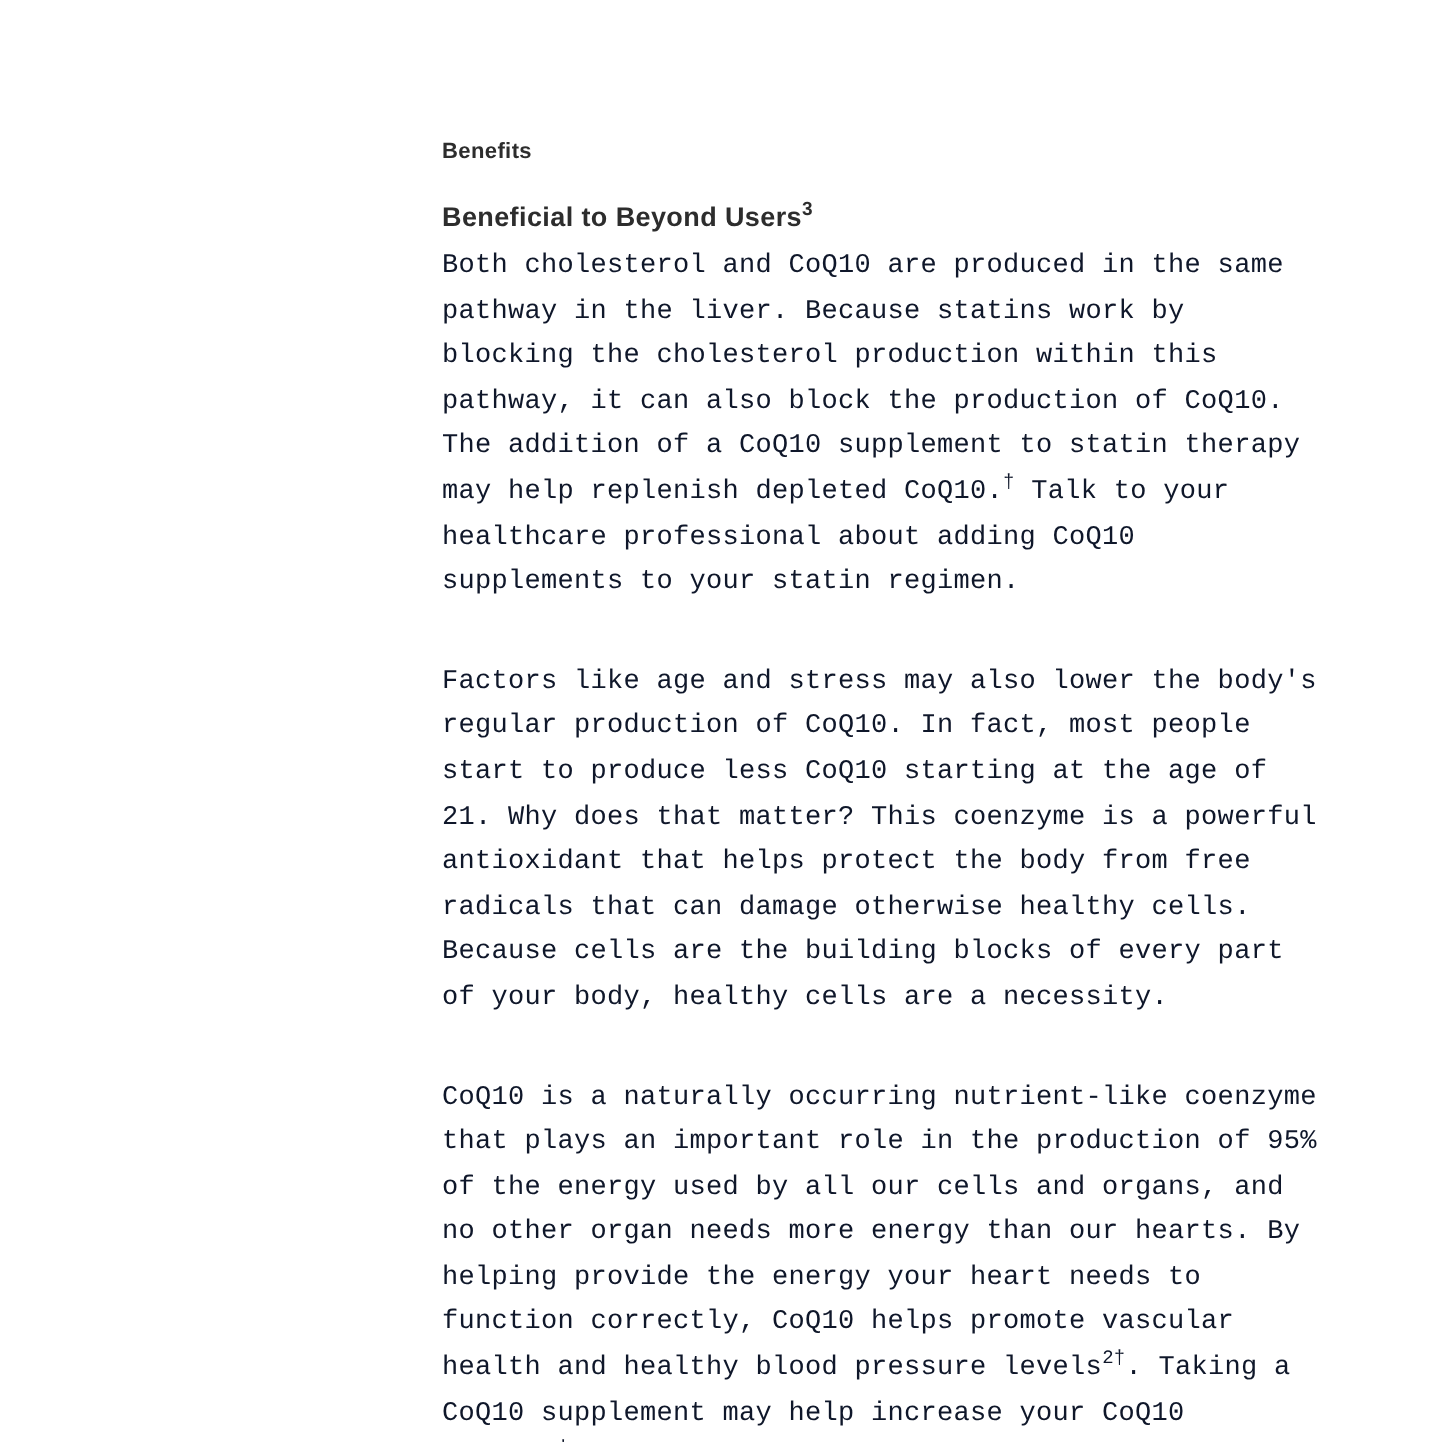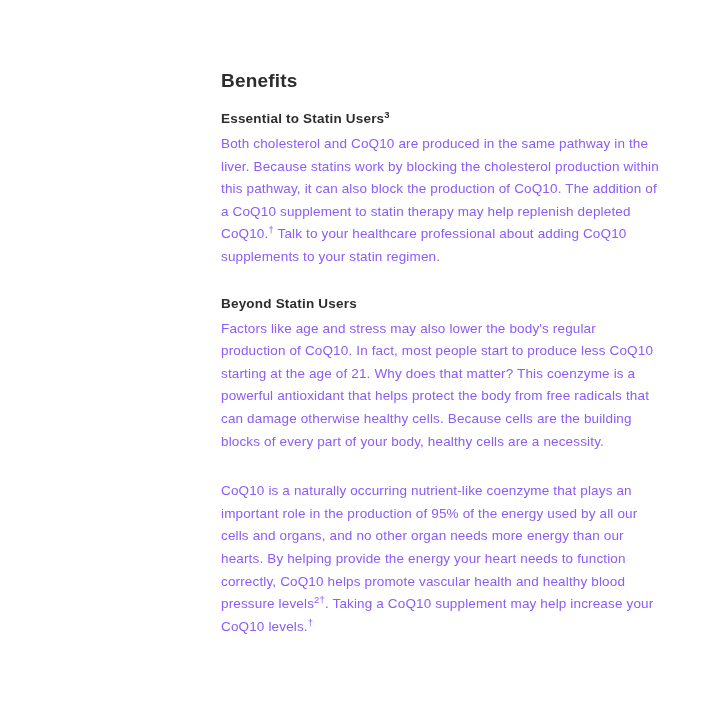--- a/index.html
+++ b/index.html
@@ -17,21 +17,21 @@
   .page {
     box-sizing: border-box;
     padding: 70px 0 0 221px;
     width: 721px;
   }
   .content {
     width: 440px;
   }
   .page-title {
     margin: 0 0 19px 0;
-    font-size: 19px;
+    font-size: 11px;
     font-weight: 700;
     letter-spacing: 0.2px;
     color: #2d2d2d;
   }
   .section {
     margin: 0 0 27px 0;
   }
   .section-heading {
     margin: 0 0 7px 0;
     font-size: 13.5px;
@@ -41,43 +41,43 @@
   }
   .section-heading sup {
     font-size: 9.5px;
     line-height: 0;
   }
   .section-paragraph {
     margin: 0;
     font-size: 13.5px;
     line-height: 22.6px;
     letter-spacing: 0.15px;
-    color: #8b5cf6;
+    color: #0f172a;
+    font-family: Liberation Mono, monospace;
   }
   .section-paragraph sup {
     font-size: 9.5px;
     line-height: 0;
     vertical-align: super;
   }
 </style>
 </head>
 <body>
 
 <div class="page">
   <div class="content">
 
     <h2 class="page-title">Benefits</h2>
 
     <div class="section">
-      <h3 class="section-heading"><span>Essential to Statin Users</span><sup>3</sup></h3>
+      <h3 class="section-heading"><span>Beneficial to Beyond Users</span><sup>3</sup></h3>
       <p class="section-paragraph"><span>Both cholesterol and CoQ10 are produced in the same pathway in the liver. Because statins work by blocking the cholesterol production within this pathway, it can also block the production of CoQ10. The addition of a CoQ10 supplement to statin therapy may help replenish depleted CoQ10.</span><sup>†</sup><span> Talk to your healthcare professional about adding CoQ10 supplements to your statin regimen.</span></p>
     </div>
 
     <div class="section">
-      <h3 class="section-heading"><span>Beyond Statin Users</span><sup></sup></h3>
       <p class="section-paragraph"><span>Factors like age and stress may also lower the body's regular production of CoQ10. In fact, most people start to produce less CoQ10 starting at the age of 21. Why does that matter? This coenzyme is a powerful antioxidant that helps protect the body from free radicals that can damage otherwise healthy cells. Because cells are the building blocks of every part of your body, healthy cells are a necessity.</span></p>
     </div>
 
     <div class="section">
       <p class="section-paragraph"><span>CoQ10 is a naturally occurring nutrient-like coenzyme that plays an important role in the production of 95% of the energy used by all our cells and organs, and no other organ needs more energy than our hearts. By helping provide the energy your heart needs to function correctly, CoQ10 helps promote vascular health and healthy blood pressure levels</span><sup>2†</sup><span>. Taking a CoQ10 supplement may help increase your CoQ10 levels.</span><sup>†</sup></p>
     </div>
 
   </div>
 </div>
 

